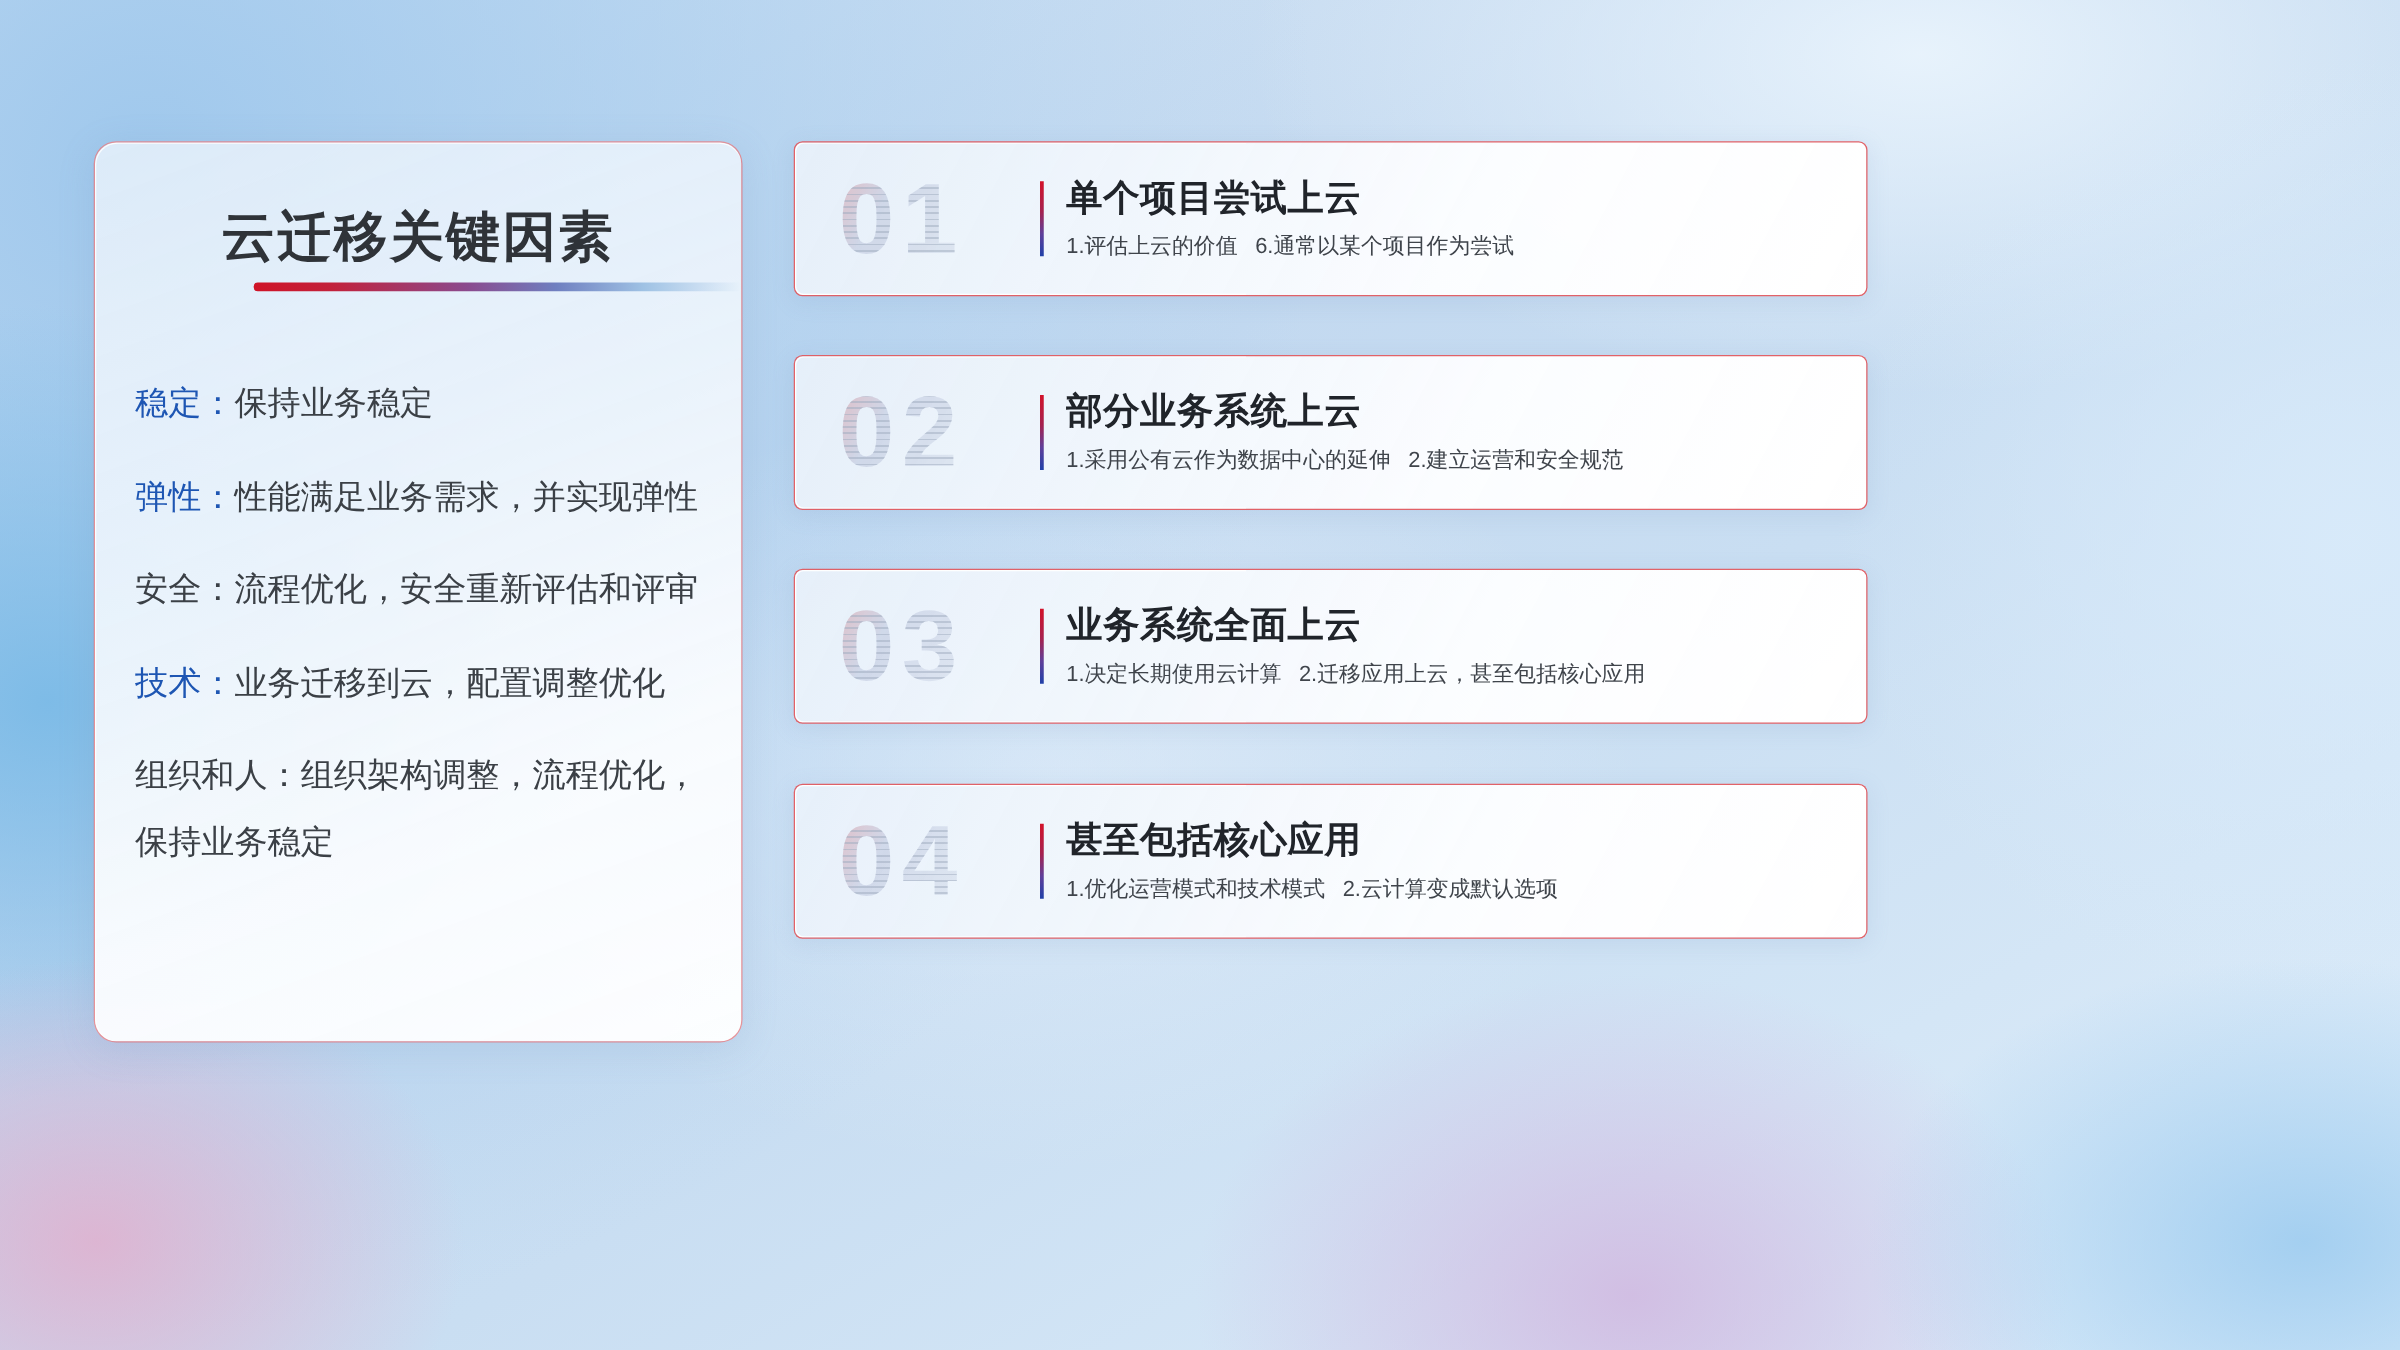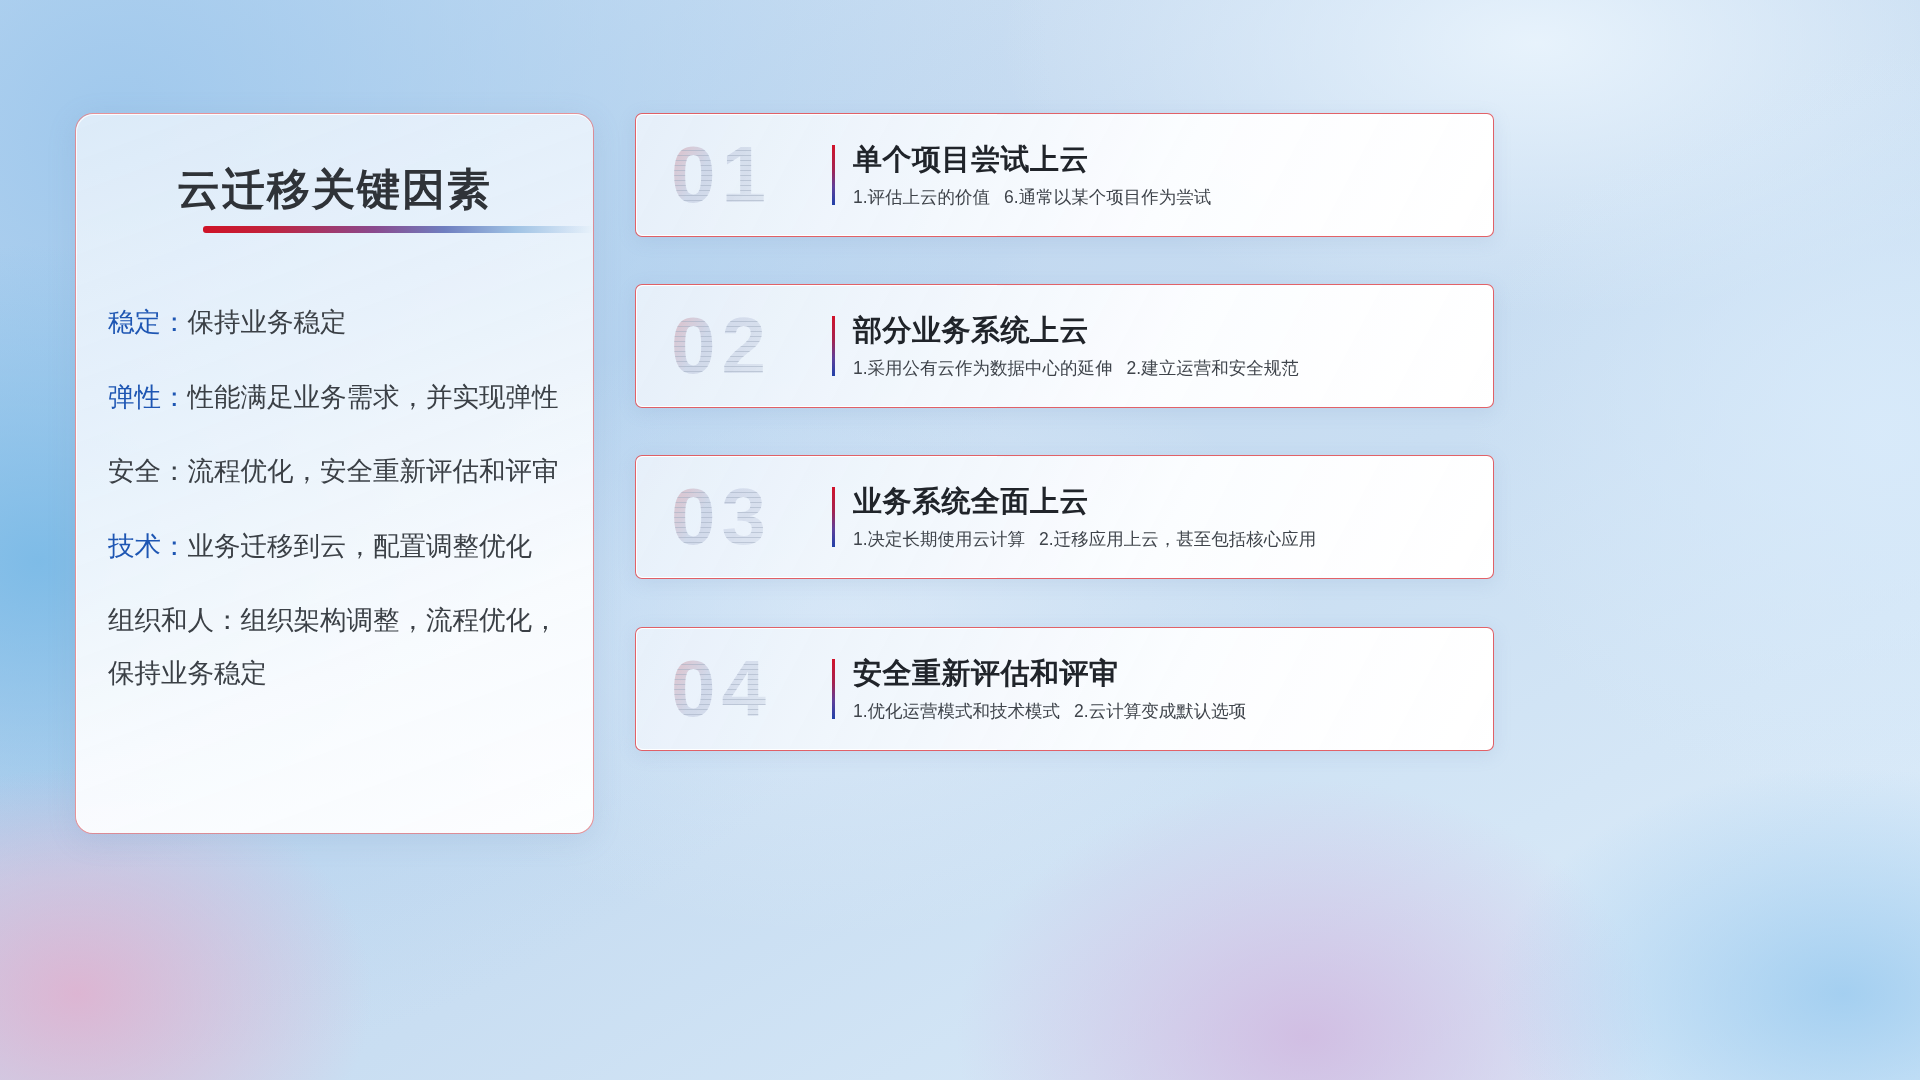--- a/index.html
+++ b/index.html
@@ -215,20 +215,20 @@
       <div class="card-sub">
         <span>1.决定长期使用云计算</span><span class="gap"></span><span>2.迁移应用上云，甚至包括核心应用</span>
       </div>
     </div>
   </article>
 
   <article class="step-card" id="card-4">
     <div class="ghost-num">04</div>
     <div class="accent-bar"></div>
     <div class="card-text">
-      <div class="card-title">安全重新评估和评审</div>
+      <div class="card-title">甚至包括核心应用</div>
       <div class="card-sub">
         <span>1.优化运营模式和技术模式</span><span class="gap"></span><span>2.云计算变成默认选项</span>
       </div>
     </div>
   </article>
 
 </div>
 
 </body></html>

